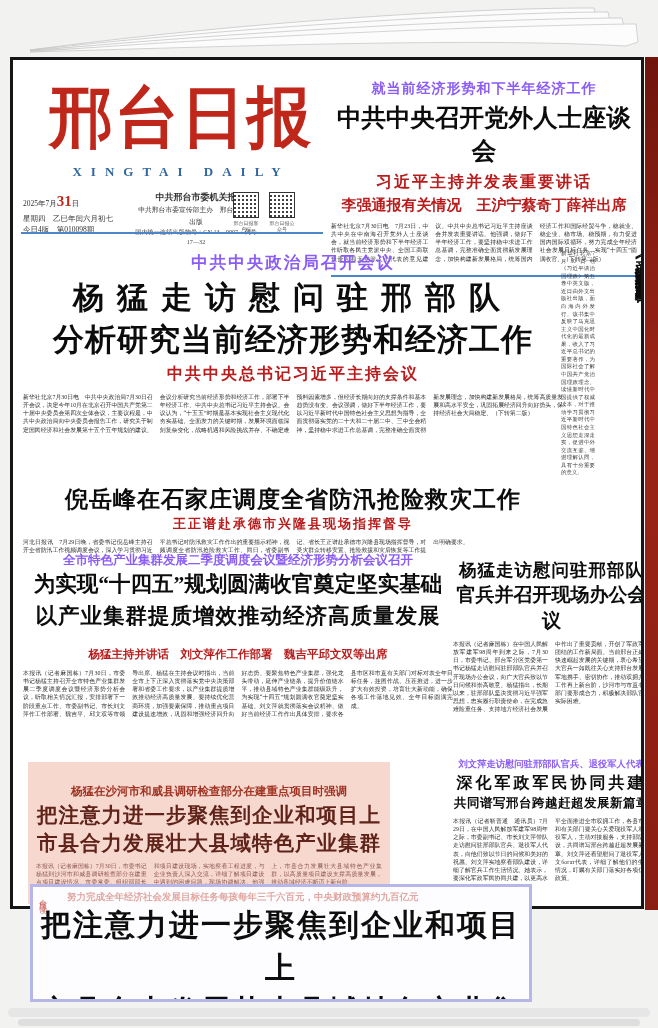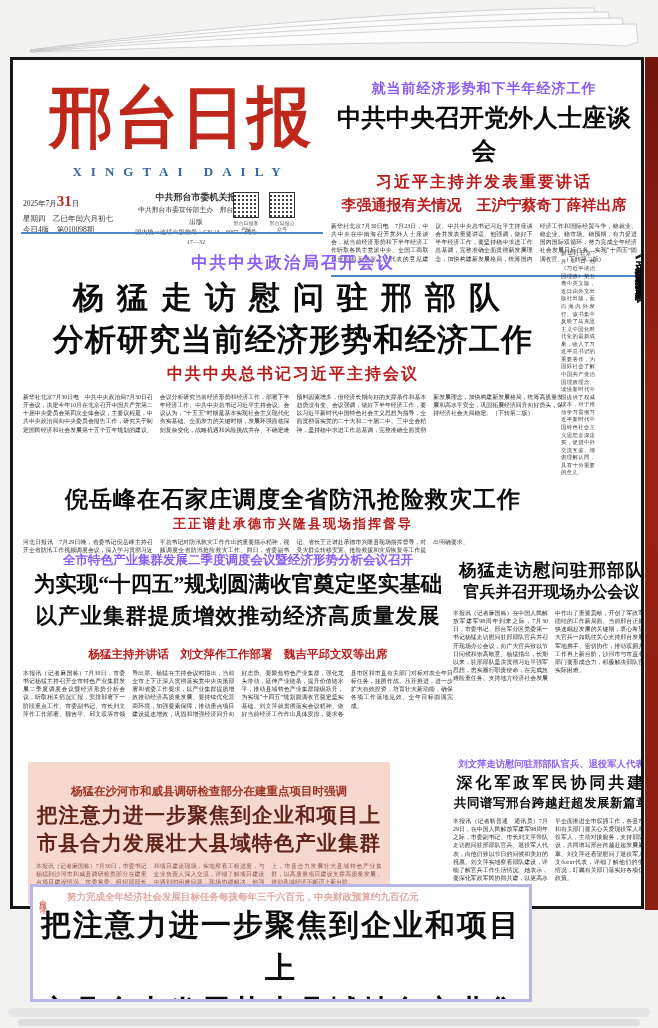--- a/index.html
+++ b/index.html
@@ -99,21 +99,21 @@
   .sidebar { position:absolute; left:548px; top:190px; width:88px; height:308px;
     display:flex; gap:4px; overflow:hidden; }
   .sb-col { width:34px; font-size:5.4px; line-height:1.4; text-align:justify;
     color:#3a3a3a; overflow:hidden; }
   .sb-vh { flex:1; writing-mode:vertical-rl; font-weight:bold; font-size:13px;
     letter-spacing:1.5px; color:#0c0c0c; line-height:1.2; margin:0 auto; }
 
   
   .vis { position:absolute; left:440px; top:498px; width:197px; }
   .vis-h1 { font-size:17.5px; letter-spacing:1px; }
-  .vis-h2 { font-size:16px; }
+  .vis-h2 { font-size:19px; }
   .vis-body { margin-top:6px; height:118px; column-count:2; }
 
   
   .mil { position:absolute; left:440px; top:698px; width:197px; }
   .mil-k { font-size:9.3px; }
   .mil-h1 { font-size:16px; letter-spacing:3px; margin-top:2px; }
   .mil-h2 { font-size:12.5px; letter-spacing:0.5px; margin-top:1px; }
   .mil-body { margin-top:5px; height:104px; column-count:2; }
 
   

